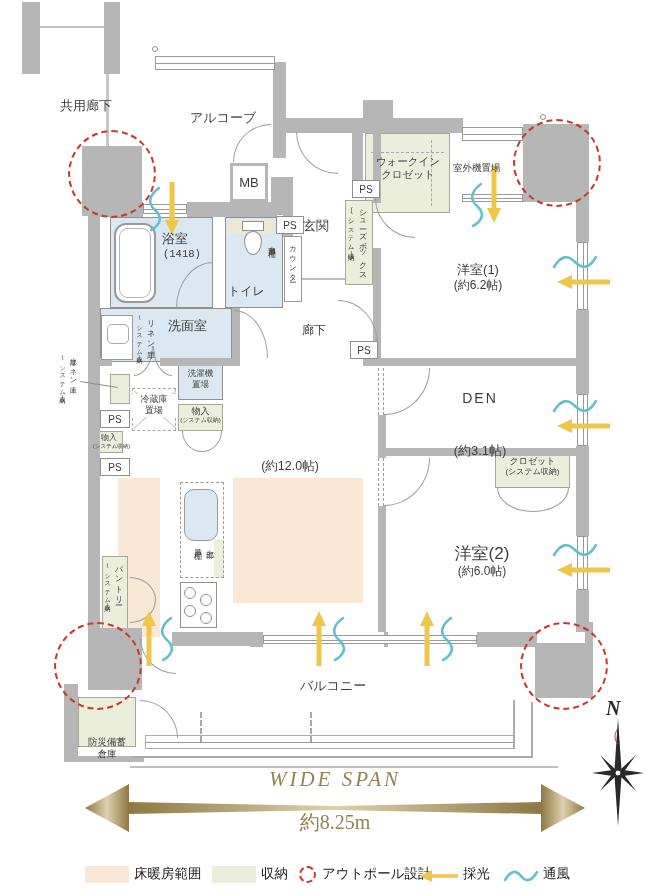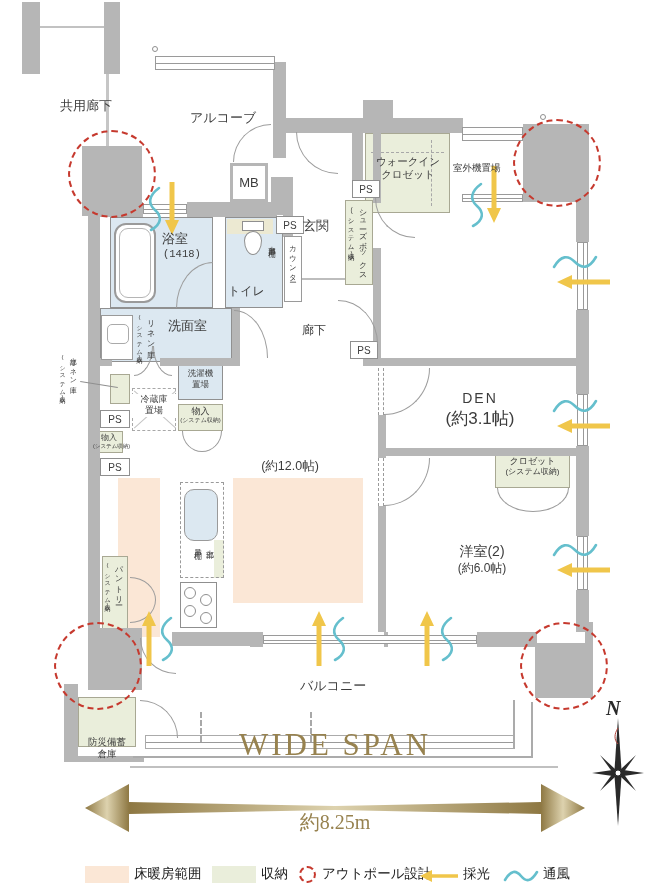--- a/index.html
+++ b/index.html
@@ -254,20 +254,24 @@
   <div class="lbl" style="left:60px;top:98px;font-size:13px;">共用廊下</div>
   <div class="lbl" style="left:190px;top:110px;font-size:13px;">アルコーブ</div>
   <div class="lbl" style="left:303px;top:218px;font-size:13px;">玄関</div>
   <div class="lbl c" style="left:370px;top:155px;width:76px;font-size:10.5px;">
     <div>ウォークイン</div>
       <div>クロゼット</div>
   </div>
   <div class="lbl vtext" style="left:357px;top:204px;font-size:8px;">シューズボックス</div>
   <div class="lbl vtext" style="left:347px;top:206px;font-size:6.5px;">(システム収納)</div>
   <div class="lbl" style="left:453px;top:162px;font-size:9.5px;">室外機置場</div>
+  <div class="lbl c" style="left:428px;top:262px;width:100px;font-size:13px;">
+    <div>洋室(1)</div>
+      <div style="font-size:12px;">(約6.2帖)</div>
+  </div>
   <div class="lbl" style="left:162px;top:231px;font-size:13px;">浴室</div>
   <div class="lbl" style="left:163px;top:248px;font-size:10.5px;font-family:Liberation Mono, monospace;">(1418)</div>
   <div class="lbl" style="left:228px;top:284px;font-size:12px;">トイレ</div>
   <div class="lbl vtext" style="left:267px;top:240px;font-size:7.5px;">上部吊戸棚</div>
   <div class="lbl vtext" style="left:288px;top:240px;font-size:7.5px;">カウンター</div>
   <div class="lbl" style="left:168px;top:318px;font-size:13px;">洗面室</div>
   <div class="lbl vtext" style="left:145px;top:314px;font-size:8px;">リネン庫</div>
   <div class="lbl vtext" style="left:135px;top:314px;font-size:6px;">(システム収納)</div>
   <div class="lbl vtext" style="left:68px;top:352px;font-size:7px;">上部リネン庫</div>
   <div class="lbl vtext" style="left:58px;top:354px;font-size:6px;">(システム収納)</div>
@@ -290,49 +294,49 @@
   <div class="lbl" style="left:302px;top:323px;font-size:12px;">廊下</div>
   <div class="lbl c" style="left:160px;top:459px;width:260px;">
       <div style="font-size:12.5px;">(約12.0帖)</div>
   </div>
   <div class="lbl vtext" style="left:204px;top:543px;font-size:8px;">上部</div>
   <div class="lbl vtext" style="left:192px;top:543px;font-size:8px;">吊戸棚</div>
   <div class="lbl vtext" style="left:113px;top:560px;font-size:8px;">パントリー</div>
   <div class="lbl vtext" style="left:103px;top:562px;font-size:6px;">(システム収納)</div>
   <div class="lbl c" style="left:430px;top:390px;width:100px;">
     <div style="font-size:14px;letter-spacing:2px;">DEN</div>
-      <div style="font-size:17px;">(約3.1帖)</div>
+      <div style="font-size:13px;margin-top:35px;">(約3.1帖)</div>
   </div>
   <div class="lbl c" style="left:495px;top:456px;width:75px;">
     <div style="font-size:9px;">クロゼット</div>
       <div style="font-size:8px;">(システム収納)</div>
   </div>
   <div class="lbl c" style="left:432px;top:543px;width:100px;">
-    <div style="font-size:14px;">洋室(2)</div>
+    <div style="font-size:17px;">洋室(2)</div>
       <div style="font-size:12px;">(約6.0帖)</div>
   </div>
   <div class="lbl" style="left:300px;top:678px;font-size:13px;">バルコニー</div>
   <div class="lbl c" style="left:78px;top:705px;width:58px;">
     <div style="font-size:9.5px;margin-top:31px;">防災備蓄</div>
       <div style="font-size:9.5px;">倉庫</div>
   </div>
 
   <svg style="left:85px;top:776px;" width="500" height="64">
     <defs>
       <linearGradient id="gold" x1="0" y1="0" x2="1" y2="0">
         <stop offset="0" stop-color="#8e7843"></stop>
           <stop offset="0.5" stop-color="#ddd2ae"></stop>
           <stop offset="1" stop-color="#8e7843"></stop>
       </linearGradient>
     </defs>
     <polygon points="0,32 44,8 44,56" fill="url(#gold)"></polygon>
     <polygon points="500,32 456,8 456,56" fill="url(#gold)"></polygon>
     <polygon points="44,26 250,30 456,26 456,38 250,34 44,38" fill="url(#gold)"></polygon>
   </svg>
-  <div class="lbl c gold" style="left:185px;top:726px;width:300px;font-size:31px;letter-spacing:3px;background:transparent;">WIDE SPAN</div>
+  <div class="lbl c gold" style="left:185px;top:766px;width:300px;font-size:21px;letter-spacing:3px;background:transparent;font-style:italic;">WIDE SPAN</div>
   <div class="lbl c gold" style="left:265px;top:810px;width:140px;font-size:20px;">約8.25m</div>
 
   <div class="lbl" style="left:606px;top:696px;font-size:20px;font-family:'Liberation Serif','DejaVu Serif',serif;font-style:italic;font-weight:bold;color:#2a2a2a;">N</div>
   <svg style="left:592px;top:718px;" width="60" height="112">
     <g fill="#2a2a2a">
       <polygon points="26,0 29.5,52 22.5,52"></polygon>
       <polygon points="26,108 29.5,58 22.5,58"></polygon>
       <polygon points="0,55 24,51.5 24,58.5"></polygon>
       <polygon points="52,55 28,51.5 28,58.5"></polygon>
       <polygon points="8,37 24,52 21,55"></polygon>

